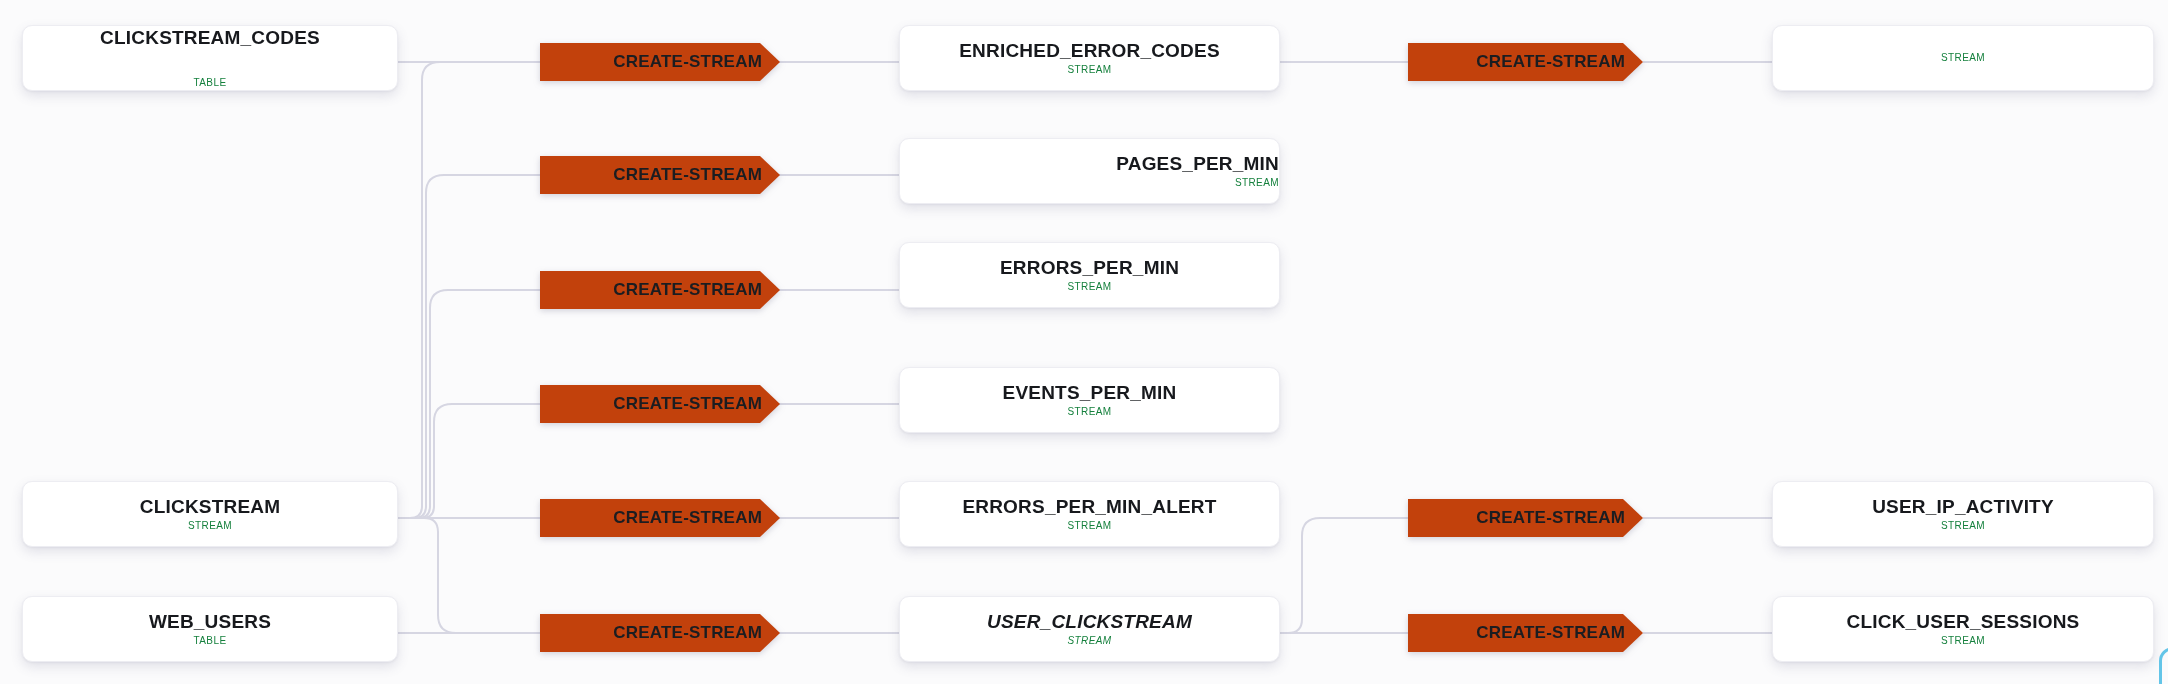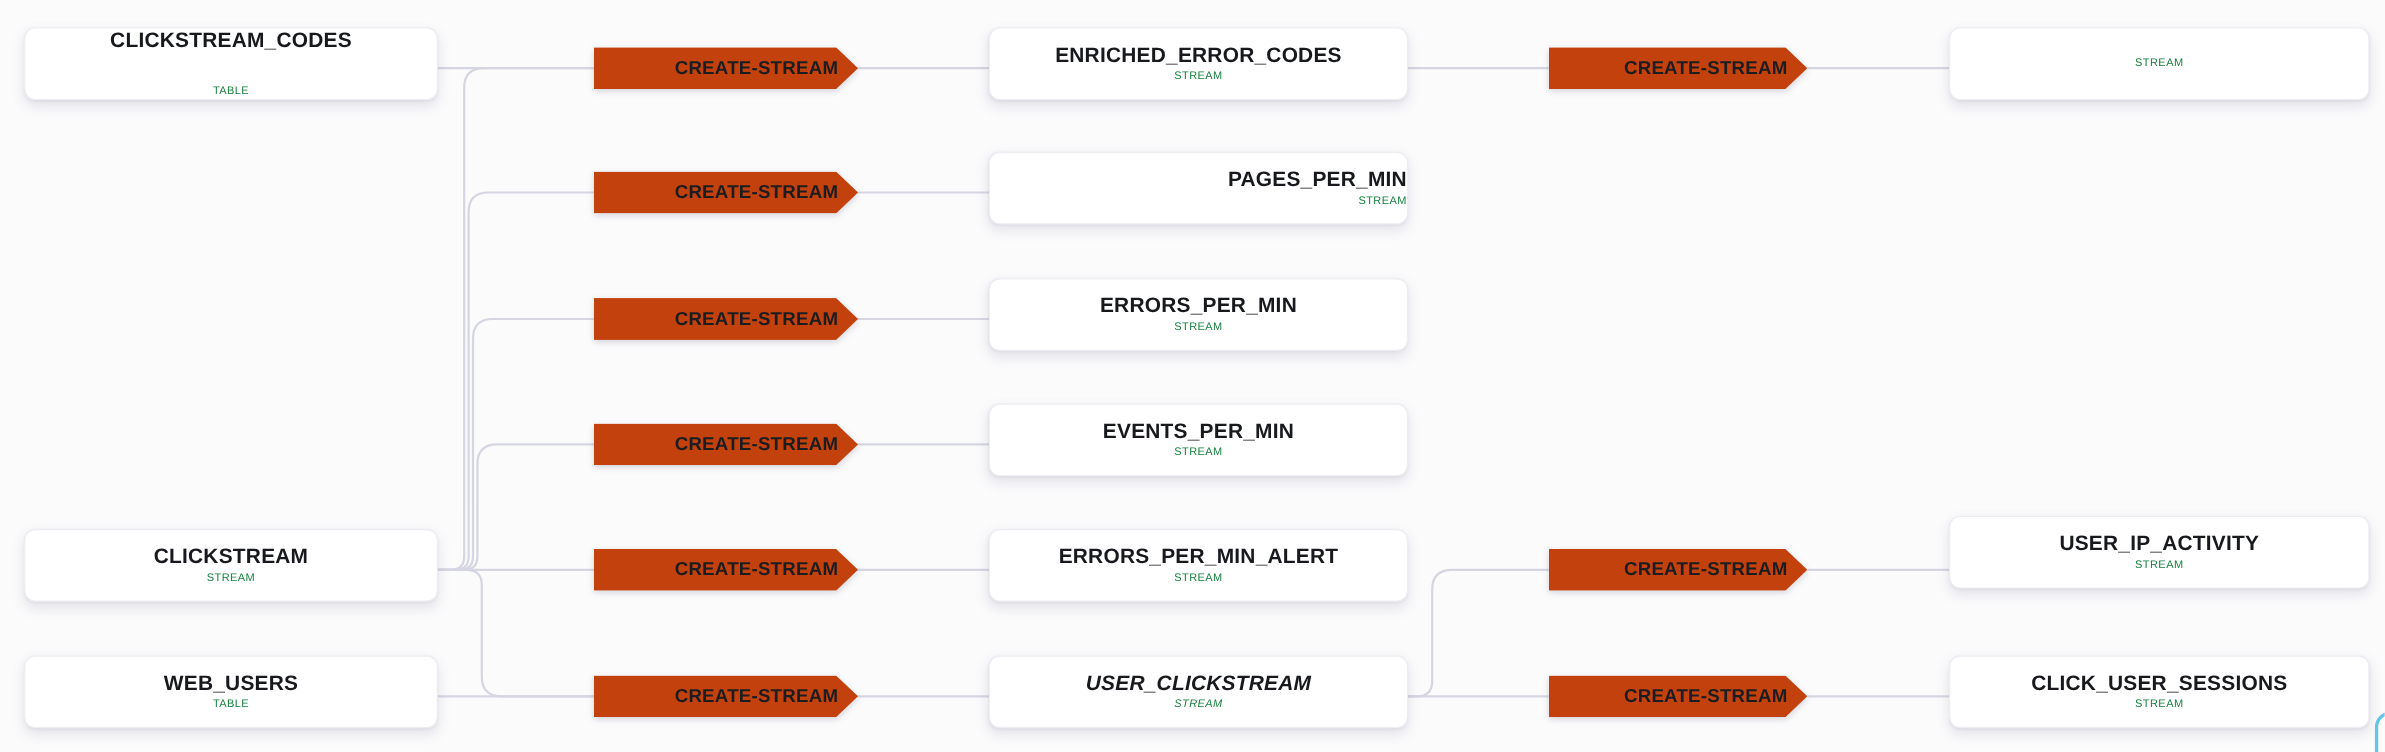--- a/index.html
+++ b/index.html
@@ -103,21 +103,21 @@
   </div>
 
   <div class="entity" style="left:899px;top:25px;width:381px;height:66px;">
     <div class="title">ENRICHED_ERROR_CODES</div>
     <div class="subtitle">STREAM</div>
   </div>
   <div class="entity" style="left:899px;top:138px;width:381px;height:66px;align-items:flex-end;">
     <div class="title">PAGES_PER_MIN</div>
     <div class="subtitle">STREAM</div>
   </div>
-  <div class="entity" style="left:899px;top:253px;width:381px;height:66px;">
+  <div class="entity" style="left:899px;top:242px;width:381px;height:66px;">
     <div class="title">ERRORS_PER_MIN</div>
     <div class="subtitle">STREAM</div>
   </div>
   <div class="entity" style="left:899px;top:367px;width:381px;height:66px;">
     <div class="title">EVENTS_PER_MIN</div>
     <div class="subtitle">STREAM</div>
   </div>
   <div class="entity" style="left:899px;top:481px;width:381px;height:66px;align-items:center;">
     <div class="title">ERRORS_PER_MIN_ALERT</div>
     <div class="subtitle">STREAM</div>
@@ -139,21 +139,21 @@
   </div>
   <div class="op" style="left:1408px;top:614px;width:235px;height:38px;">
     <div class="op-shape">
       <span class="op-label">CREATE-STREAM</span>
     </div>
   </div>
 
   <div class="entity" style="left:1772px;top:25px;width:382px;height:66px;">
     <div class="subtitle">STREAM</div>
   </div>
-  <div class="entity" style="left:1772px;top:469px;width:382px;height:66px;text-align:center;">
+  <div class="entity" style="left:1772px;top:481px;width:382px;height:66px;text-align:center;">
     <div class="title">USER_IP_ACTIVITY</div>
     <div class="subtitle">STREAM</div>
   </div>
   <div class="entity" style="left:1772px;top:596px;width:382px;height:66px;">
     <div class="title">CLICK_USER_SESSIONS</div>
     <div class="subtitle">STREAM</div>
   </div>
 
   <div class="selection-corner"></div>
 

